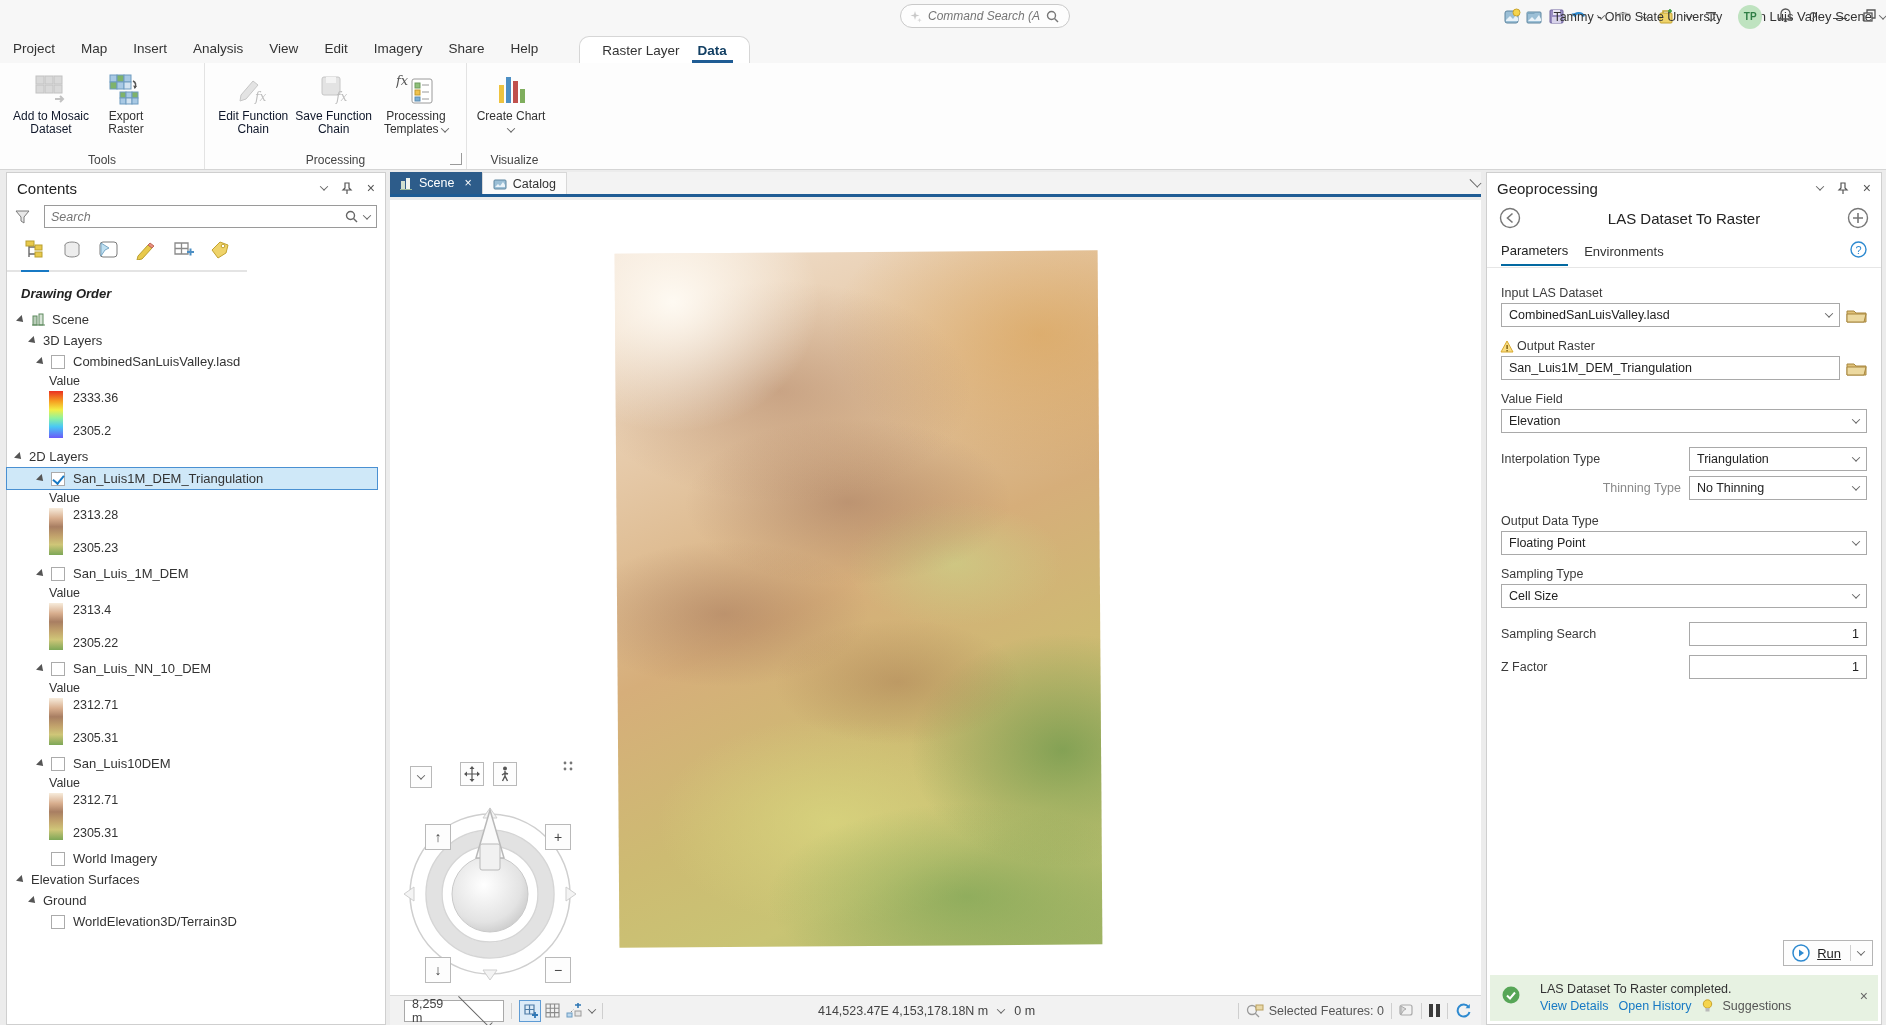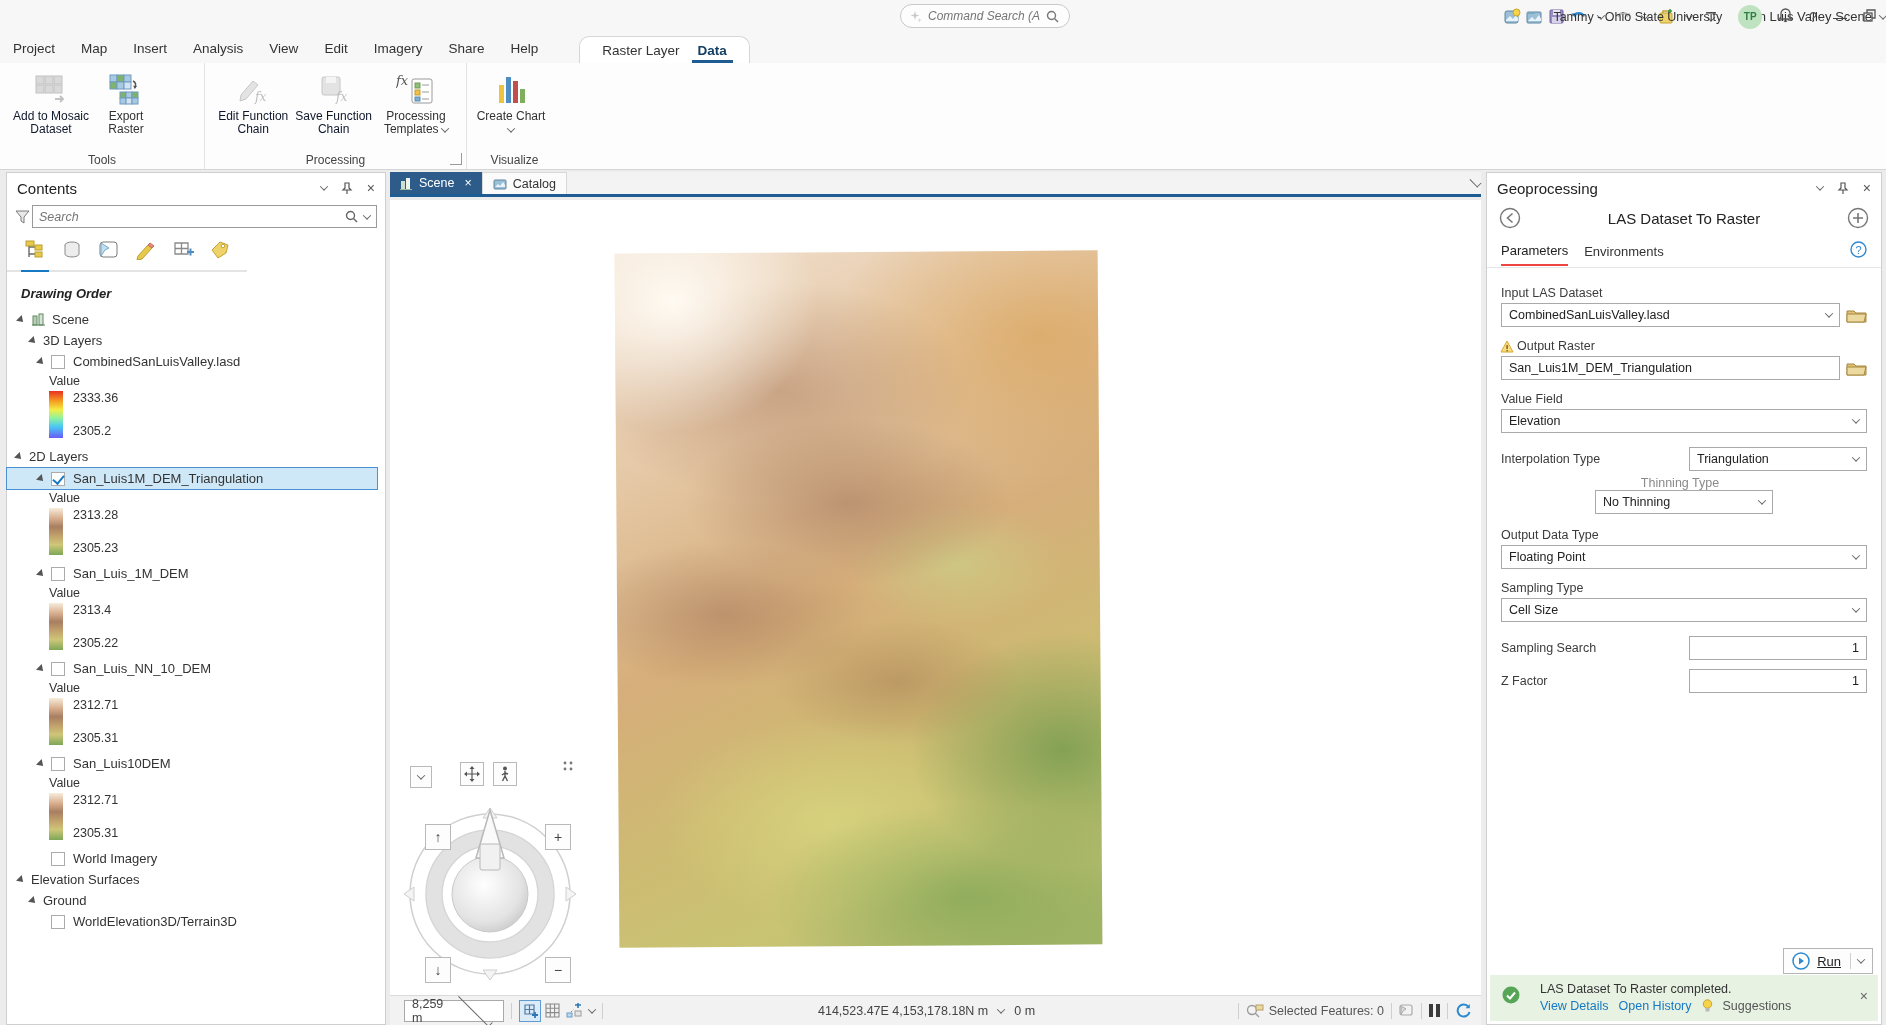--- a/index.html
+++ b/index.html
@@ -36,21 +36,21 @@
   .launcher { position:absolute; right:4px; bottom:4px; width:12px; height:12px; border:1px solid #9a9a9a; border-top:none; border-left:none; color:#777; font-size:9px; line-height:9px; }
 
   
   .pane { position:absolute; background:#fff; border:1px solid #cfcfcf; }
   .pane-hdr { display:flex; align-items:center; height:30px; padding:0 10px; }
   .pane-hdr .ttl { font-size:15px; color:#222; flex:1; }
   .hdr-icons { display:flex; align-items:center; gap:14px; color:#555; }
 
   
   #contents { left:6px; top:172px; width:380px; bottom:0; }
-  .searchrow { display:flex; align-items:center; padding:2px 8px 4px; gap:2px; }
+  .searchrow { display:flex; align-items:center; padding:2px 8px 4px; gap:14px; }
   .searchbox { flex:1; height:23px; border:1px solid #9a9a9a; display:flex; align-items:center; padding:0 6px; gap:6px; background:#fff; }
   .searchbox input { flex:1; border:none; outline:none; font-style:italic; font-size:12.5px; color:#777; font-family:"Liberation Sans",sans-serif; }
   .ctabs { display:flex; gap:9px; padding:6px 8px 0 14px; border-bottom:2px solid #e4e4e4; width:240px; }
   .ctab-i { padding:2px 3px 7px; }
   .ctab-i.active { border-bottom:2px solid #1779c4; margin-bottom:-2px; }
   .tree-head { font-weight:bold; font-size:13px; padding:14px 0 8px 14px; color:#222;font-style:italic; }
   .tree { font-size:13px; color:#333; }
   .trow { height:21px; display:flex; align-items:center; position:relative; }
   .tri { width:0; height:0; border-left:4px solid transparent; border-right:4px solid transparent; border-top:6px solid #555; transform:rotate(-45deg); margin-right:6px; flex:none; }
   .cb { width:14px; height:14px; border:1px solid #ababab; background:#fff; margin-right:8px; flex:none; position:relative; }
@@ -97,33 +97,33 @@
   .sb-right { margin-left:auto; display:flex; align-items:center; padding-right:10px; color:#555; }
   .pausebars { display:flex; gap:3px; }
   .pausebars i { width:4px; height:13px; background:#3a3a3a; }
 
   
   #geo { left:1486px; top:172px; width:396px; bottom:0; }
   .geo-toolrow { display:flex; align-items:center; padding:4px 12px 2px; }
   .geo-title { flex:1; text-align:center; font-size:15px; color:#222; }
   .gtabs { display:flex; align-items:center; padding:10px 14px 0; border-bottom:1px solid #e6e6e6; }
   .gtab { font-size:13px; color:#333; padding-bottom:6px; margin-right:16px; }
-  .gtab.active { border-bottom:2px solid #ef4444; color:#222; }
+  .gtab.active { border-bottom:2px solid #0369a1; color:#222; }
   .gbody { padding:10px 14px 0; }
   .flabel { font-size:12.5px; color:#3b3b3b; margin:8px 0 3px; }
   .combo, .tinput { height:24px; border:1px solid #a9a9a9; background:#fff; display:flex; align-items:center; padding:0 7px; font-size:12.5px; color:#222; }
   .combo .val { flex:1; white-space:nowrap; overflow:hidden; }
   .fieldrow { display:flex; align-items:center; gap:6px; }
   .fieldrow .combo, .fieldrow .tinput { flex:1; }
   .inline { display:flex; align-items:center; margin-top:9px; }
   .inline .ilabel { flex:1; font-size:12.5px; color:#3b3b3b; padding-right:8px; }
   .inline .ilabel.dim { color:#8a8a8a; text-align:right; }
   .inline .combo, .inline .tinput { width:178px; flex:none; }
   .tinput input { border:none; outline:none; width:100%; text-align:right; font-size:12.5px; font-family:"Liberation Sans",sans-serif; color:#222; }
-  .runrow { position:absolute; right:8px; bottom:50px;text-decoration:underline; }
+  .runrow { position:absolute; right:8px; bottom:58px;text-decoration:underline; }
   .runbtn { display:flex; align-items:center; gap:7px; border:1px solid #b5b5b5; background:#fdfdfd; height:26px; padding:0 8px; font-size:13px; color:#222; }
   .runbtn .rdiv { width:1px; height:16px; background:#d0d0d0; margin-left:2px; }
   .notif { position:absolute; left:3px; right:3px; bottom:3px; height:46px; background:#e7f2e2; display:flex; align-items:flex-start; padding:7px 10px 8px 12px; gap:20px; }
   .notif .msg { font-size:12.5px; color:#333; }
   .notif .links { display:flex; align-items:center; gap:10px; margin-top:3px; font-size:12.5px; }
   .notif .links a { color:#1779c4; text-decoration:none; }
   .notif .close { margin-left:auto; color:#666; font-size:14px; padding-top:6px; }
   .warn-pos { position:absolute; left:2px; }
   .olabel-row { position:relative; padding-left:0; }
 </style>
@@ -702,21 +702,21 @@
         <span class="chv"></span>
       </div>
 
       <div class="inline" style="margin-top:14px;">
         <span class="ilabel">Interpolation Type</span>
         <div class="combo">
           <span class="val">Triangulation</span>
           <span class="chv"></span>
         </div>
       </div>
-      <div class="inline" style="margin-top:5px;flex-direction:column;">
+      <div class="inline" style="margin-top:5px;">
         <span class="ilabel dim">Thinning Type</span>
         <div class="combo">
           <span class="val">No Thinning</span>
           <span class="chv"></span>
         </div>
       </div>
 
       <div class="flabel" style="margin-top:14px;">Output Data Type</div>
       <div class="combo">
         <span class="val">Floating Point</span>

